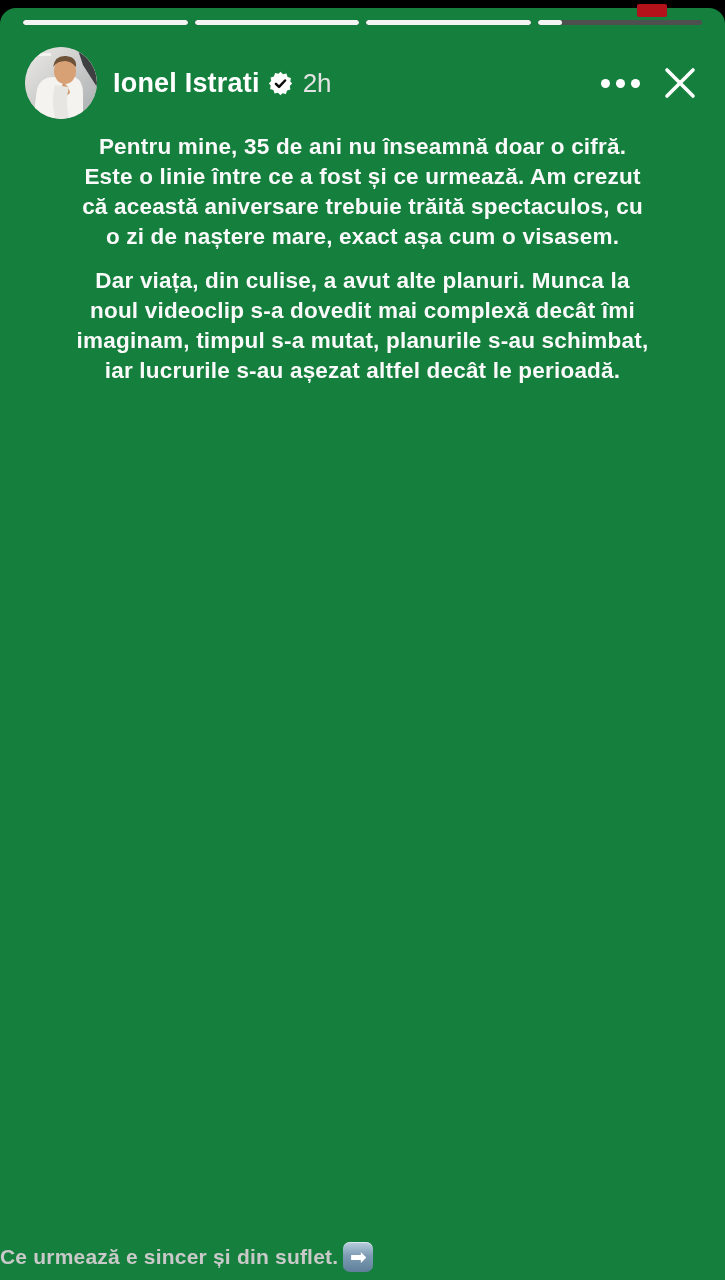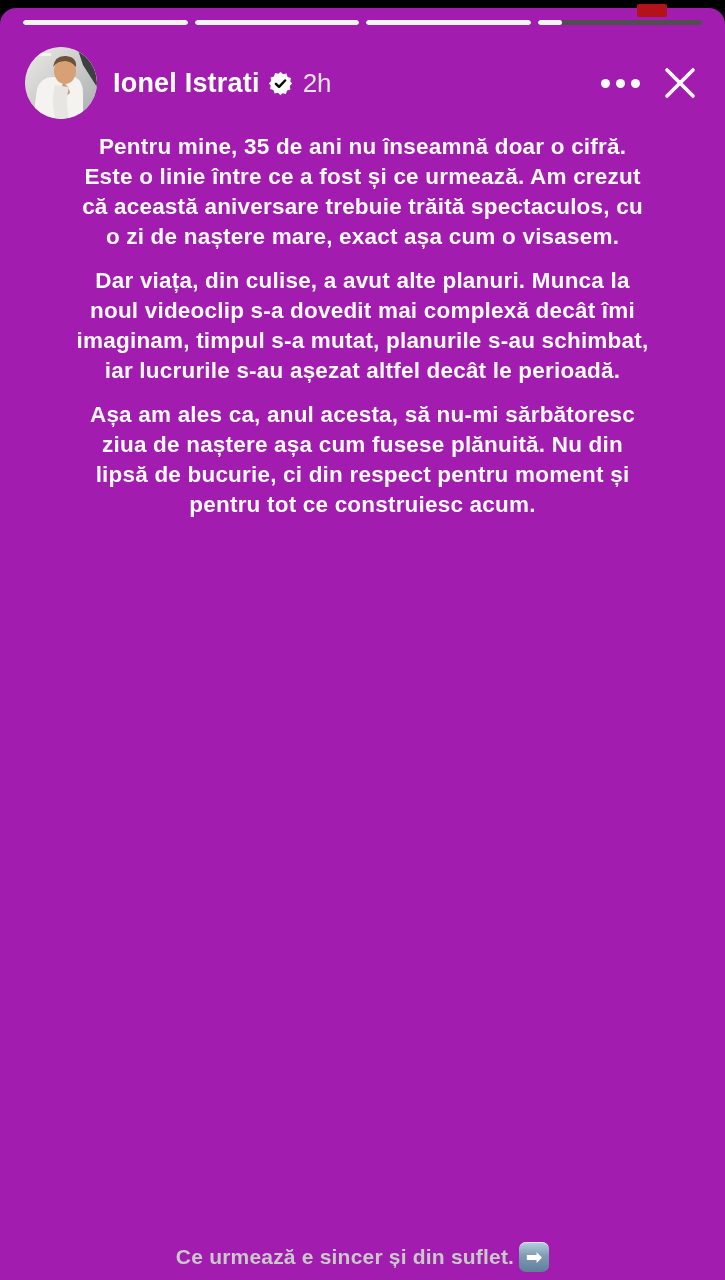--- a/index.html
+++ b/index.html
@@ -3,21 +3,21 @@
 <meta charset="utf-8">
 <style>
   * { margin: 0; padding: 0; box-sizing: border-box; }
   html, body { background: #000; }
   body {
     width: 725px; height: 1280px; position: relative; overflow: hidden;
     font-family: "Liberation Sans", "DejaVu Sans", sans-serif;
   }
   .story-card {
     position: absolute; left: 0; top: 8px; width: 725px; height: 1272px;
-    background: #a21caf; border-radius: 16px 16px 0 0; overflow: hidden;
+    background: #15803d; border-radius: 16px 16px 0 0; overflow: hidden;
   }
   
   .status-badge {
     position: absolute; top: 4px; right: 58px; width: 30px; height: 13px;
     border-radius: 2px; z-index: 5;
   }
   
   .progress-row {
     position: absolute; left: 23px; right: 23px; top: 12px; height: 5px;
     display: flex; gap: 7px; z-index: 3;
@@ -55,21 +55,21 @@
     position: absolute; left: 0; top: 124px; width: 725px; padding: 0 76px;
     text-align: center; z-index: 2;
   }
   .story-paragraph {
     color: #fafafa; font-weight: bold; font-size: 22.5px; line-height: 30px;
     margin-bottom: 14px; white-space: pre-line; letter-spacing: .2px;
   }
   
   .footer-line {
     position: absolute; left: 0; bottom: 0; width: 725px; height: 46px;
-    display: flex; align-items: center; justify-content: center; z-index: 2;
+    display: flex; align-items: center; z-index: 2;
   }
   .footer-text {
     color: #c9c9c9; font-weight: bold; font-size: 21px; letter-spacing: .2px;
   }
   .arrow-emoji {
     display: inline-flex; align-items: center; justify-content: center;
     width: 30px; height: 30px; margin-left: 5px; vertical-align: -6px;
     border-radius: 7px; background: linear-gradient(180deg, #b9cfdf 0%, #7e9cb4 45%, #5f7f9a 100%);
     color: #ffffff; font-size: 20px; font-weight: bold; line-height: 1;
     box-shadow: inset 0 1px 0 rgba(255,255,255,.5);
@@ -137,21 +137,20 @@
         <svg width="34" height="34" viewBox="0 0 34 34">
           <path d="M4 4 L30 30 M30 4 L4 30" stroke="#ffffff" stroke-width="3.6" stroke-linecap="round" fill="none"></path>
         </svg>
       </button>
     </div>
   </div>
 
   <div class="story-text">
       <div class="story-paragraph">Pentru mine, 35 de ani nu înseamnă doar o cifră. Este o linie între ce a fost și ce urmează. Am crezut că această aniversare trebuie trăită spectaculos, cu o zi de naștere mare, exact așa cum o visasem.</div>
       <div class="story-paragraph">Dar viața, din culise, a avut alte planuri. Munca la noul videoclip s-a dovedit mai complexă decât îmi imaginam, timpul s-a mutat, planurile s-au schimbat, iar lucrurile s-au așezat altfel decât le perioadă.</div>
-      <div class="story-paragraph">Așa am ales ca, anul acesta, să nu-mi sărbătoresc ziua de naștere așa cum fusese plănuită. Nu din lipsă de bucurie, ci din respect pentru moment și pentru tot ce construiesc acum.</div>
     </div>
 
   <div class="footer-line">
     <span class="footer-text">Ce urmează e sincer și din suflet.</span>
     <span class="arrow-emoji">➡</span>
   </div>
 
 </div>
 
 <div class="status-badge" style="background: rgb(179, 18, 27);"></div>

